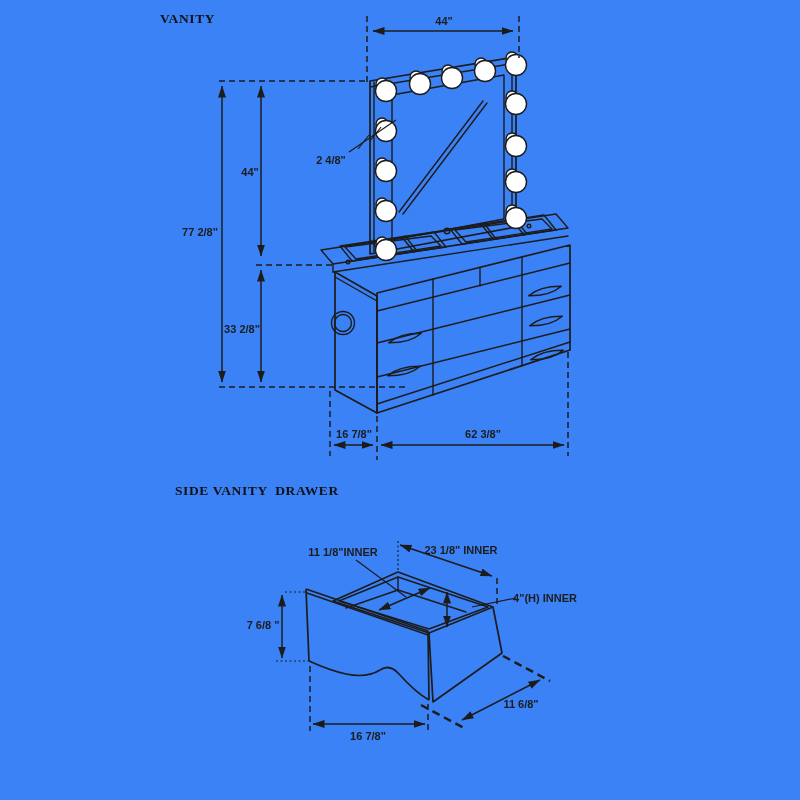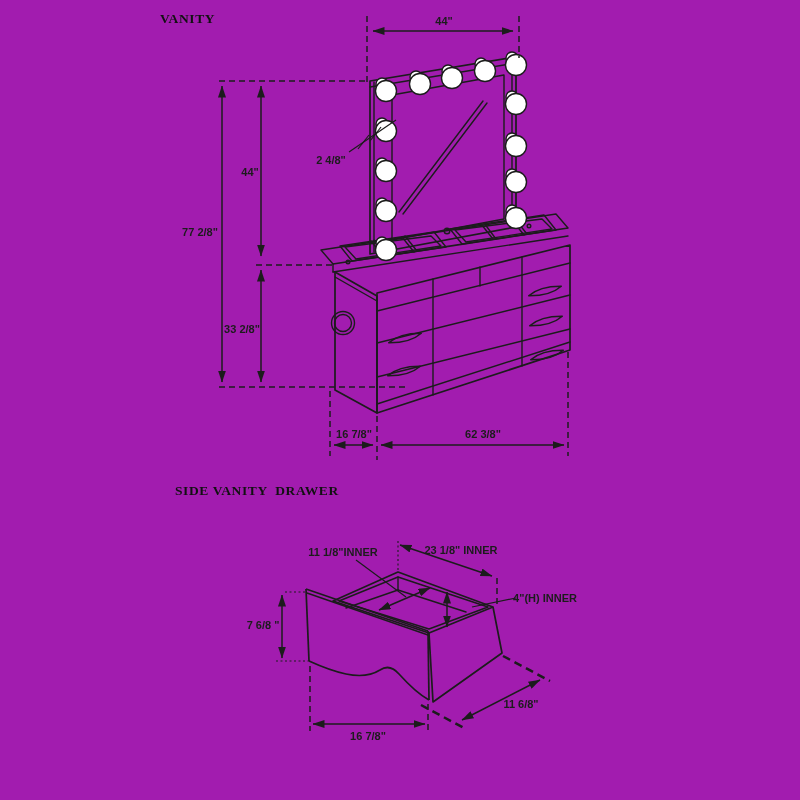--- a/index.html
+++ b/index.html
@@ -1,16 +1,16 @@
 <!DOCTYPE html>
 <html><head>
 <meta charset="utf-8">
 <style>
   html,body{margin:0;padding:0;background:#ffffff;}
-  .stage{position:relative;width:800px;height:800px;background:#a21caf;overflow:hidden;}
+  .stage{position:relative;width:800px;height:800px;background:#3b82f6;overflow:hidden;}
   svg{display:block;}
   .obj{fill:none;stroke:#1c1c1c;stroke-width:1.4;stroke-linejoin:round;stroke-linecap:round;}
   .obj-thick{fill:none;stroke:#1c1c1c;stroke-width:1.7;stroke-linejoin:round;}
   .fillwhite{fill:#ffffff;stroke:#1c1c1c;stroke-width:1.4;}
   .dim{fill:none;stroke:#1c1c1c;stroke-width:1.5;marker-start:url(#ah);marker-end:url(#ah);}
   .dash{fill:none;stroke:#1c1c1c;stroke-width:1.5;stroke-dasharray:6 4;}
   .dash-bold{fill:none;stroke:#1c1c1c;stroke-width:2.5;stroke-dasharray:8 5;}
   .dot{fill:none;stroke:#1c1c1c;stroke-width:1.1;stroke-dasharray:2 2.5;}
   .leader{fill:none;stroke:#1c1c1c;stroke-width:1.2;}
   .dimtext{font-family:"Liberation Sans","DejaVu Sans",sans-serif;font-weight:bold;font-size:11px;fill:#1c1c1c;}

